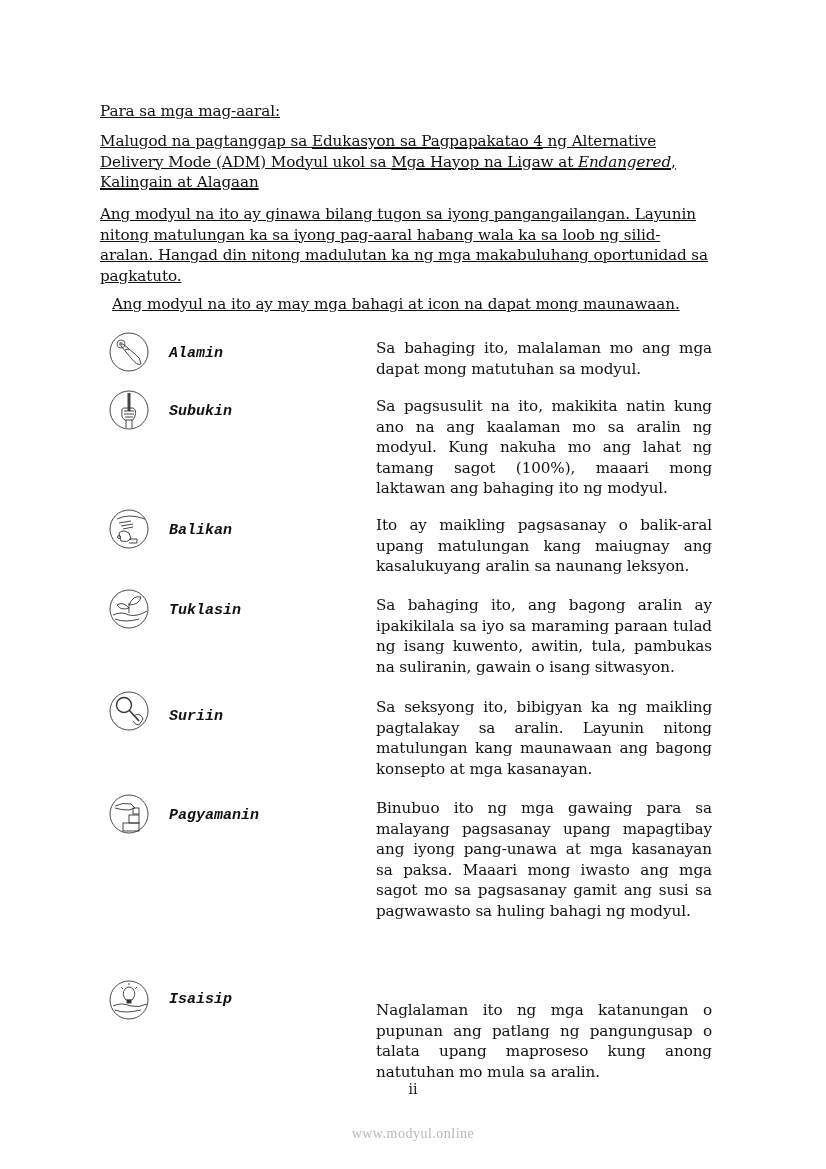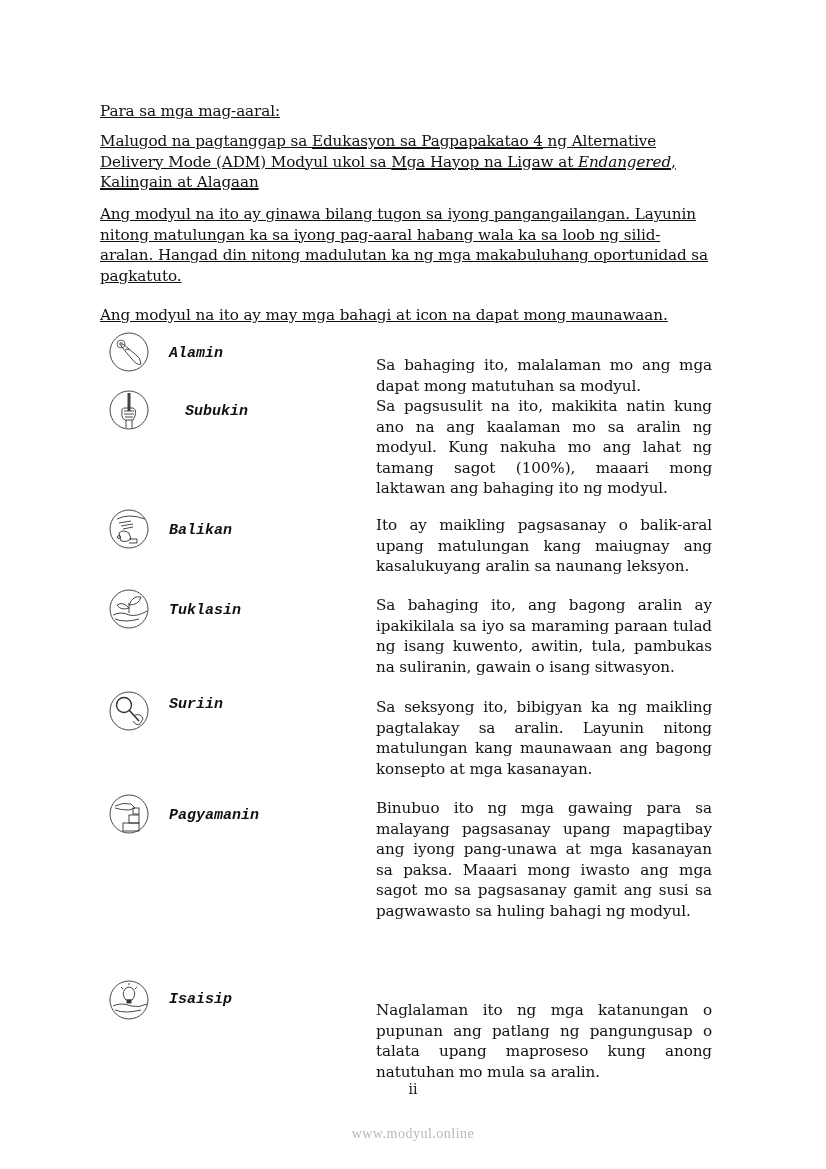--- a/index.html
+++ b/index.html
@@ -27,21 +27,21 @@
       width: 612px;
       font-size: 15.2px;
       line-height: 20.6px;
       letter-spacing: -0.1px;
       margin: 0;
       text-decoration: underline;
     }
     .intro-greeting { top: 101px; }
     .intro-welcome { top: 131px; }
     .intro-purpose { top: 204px; }
-    .intro-parts { top: 305px; }
+    .intro-parts { top: 294px; margin-left: 12px; }
     .u { text-decoration: underline; text-underline-offset: 2px; }
     .i { font-style: italic; }
 
     .row {
       position: absolute;
       left: 0;
       width: 612px;
     }
     .icon {
       position: absolute;
@@ -108,34 +108,34 @@
   <div class="row" style="top:332px;">
     <div class="icon" style="top:0;">
       <svg viewBox="0 0 40 40" fill="none" stroke="#333" stroke-width="0.9">
         <circle cx="20" cy="20" r="19"></circle>
         <circle cx="12" cy="12" r="4" stroke="#555"></circle>
         <circle cx="12" cy="12" r="2" fill="#888" stroke="none"></circle>
         <path d="M12 14 L22 26 M14 12 L26 22 M22 26 Q28 34 32 32 M26 22 Q32 26 32 32 M16 18 Q18 16 20 18"></path>
       </svg>
     </div>
     <div class="label" style="top:12px;">Alamin</div>
-    <div class="desc" style="top:23px;">Sa bahaging ito, malalaman mo ang mga dapat mong matutuhan sa modyul.</div>
+    <div class="desc" style="top:6px;">Sa bahaging ito, malalaman mo ang mga dapat mong matutuhan sa modyul.</div>
   </div>
 
   <div class="row" style="top:390px;">
     <div class="icon" style="top:0;">
       <svg viewBox="0 0 40 40" fill="none" stroke="#333" stroke-width="0.9">
         <circle cx="20" cy="20" r="19"></circle>
         <rect x="18.5" y="3" width="3" height="18" fill="#444" stroke="none"></rect>
         <path d="M13 22 Q12 18 16 18 L24 18 Q28 20 26 26 L24 30 L16 30 Q12 28 13 22 Z"></path>
         <path d="M15 21 L25 21 M15 24 L25 24 M16 27 L24 27"></path>
         <path d="M17 30 L17 38 M23 30 L23 38"></path>
       </svg>
     </div>
-    <div class="label" style="top:12px;margin-left:16px;">Subukin</div>
+    <div class="label" style="top:12px;">Subukin</div>
     <div class="desc" style="top:6px;">Sa pagsusulit na ito, makikita natin kung ano na ang kaalaman mo sa aralin ng modyul. Kung nakuha mo ang lahat ng tamang sagot (100%), maaari mong laktawan ang bahaging ito ng modyul.</div>
   </div>
 
   <div class="row" style="top:509px;">
     <div class="icon" style="top:0;">
       <svg viewBox="0 0 40 40" fill="none" stroke="#333" stroke-width="0.9">
         <circle cx="20" cy="20" r="19"></circle>
         <path d="M8 10 Q20 4 36 10 M10 14 L22 12 M12 17 L24 15 M14 20 L24 18"></path>
         <path d="M10 24 Q14 20 20 24 L22 30 Q18 34 12 32 Z"></path>
         <path d="M20 30 L28 30 L28 34 L20 34"></path>
@@ -162,21 +162,21 @@
 
   <div class="row" style="top:691px;">
     <div class="icon" style="top:0;">
       <svg viewBox="0 0 40 40" fill="none" stroke="#333" stroke-width="0.9">
         <circle cx="20" cy="20" r="19"></circle>
         <circle cx="15" cy="14" r="7.5" stroke-width="1.4"></circle>
         <path d="M20 19 L30 30" stroke-width="1.6"></path>
         <path d="M26 24 Q32 22 34 28 L30 34 Q26 34 24 30"></path>
       </svg>
     </div>
-    <div class="label" style="top:4px;">Suriin</div>
+    <div class="label" style="top:16px;">Suriin</div>
     <div class="desc" style="top:6px;">Sa seksyong ito, bibigyan ka ng maikling pagtalakay sa aralin. Layunin nitong matulungan kang maunawaan ang bagong konsepto at mga kasanayan.</div>
   </div>
 
   <div class="row" style="top:794px;">
     <div class="icon" style="top:0;">
       <svg viewBox="0 0 40 40" fill="none" stroke="#333" stroke-width="0.9">
         <circle cx="20" cy="20" r="19"></circle>
         <path d="M6 12 Q14 8 22 10 L26 14 L20 16 Q12 16 6 14"></path>
         <rect x="24" y="14" width="6" height="6"></rect>
         <rect x="20" y="21" width="10" height="8"></rect>

